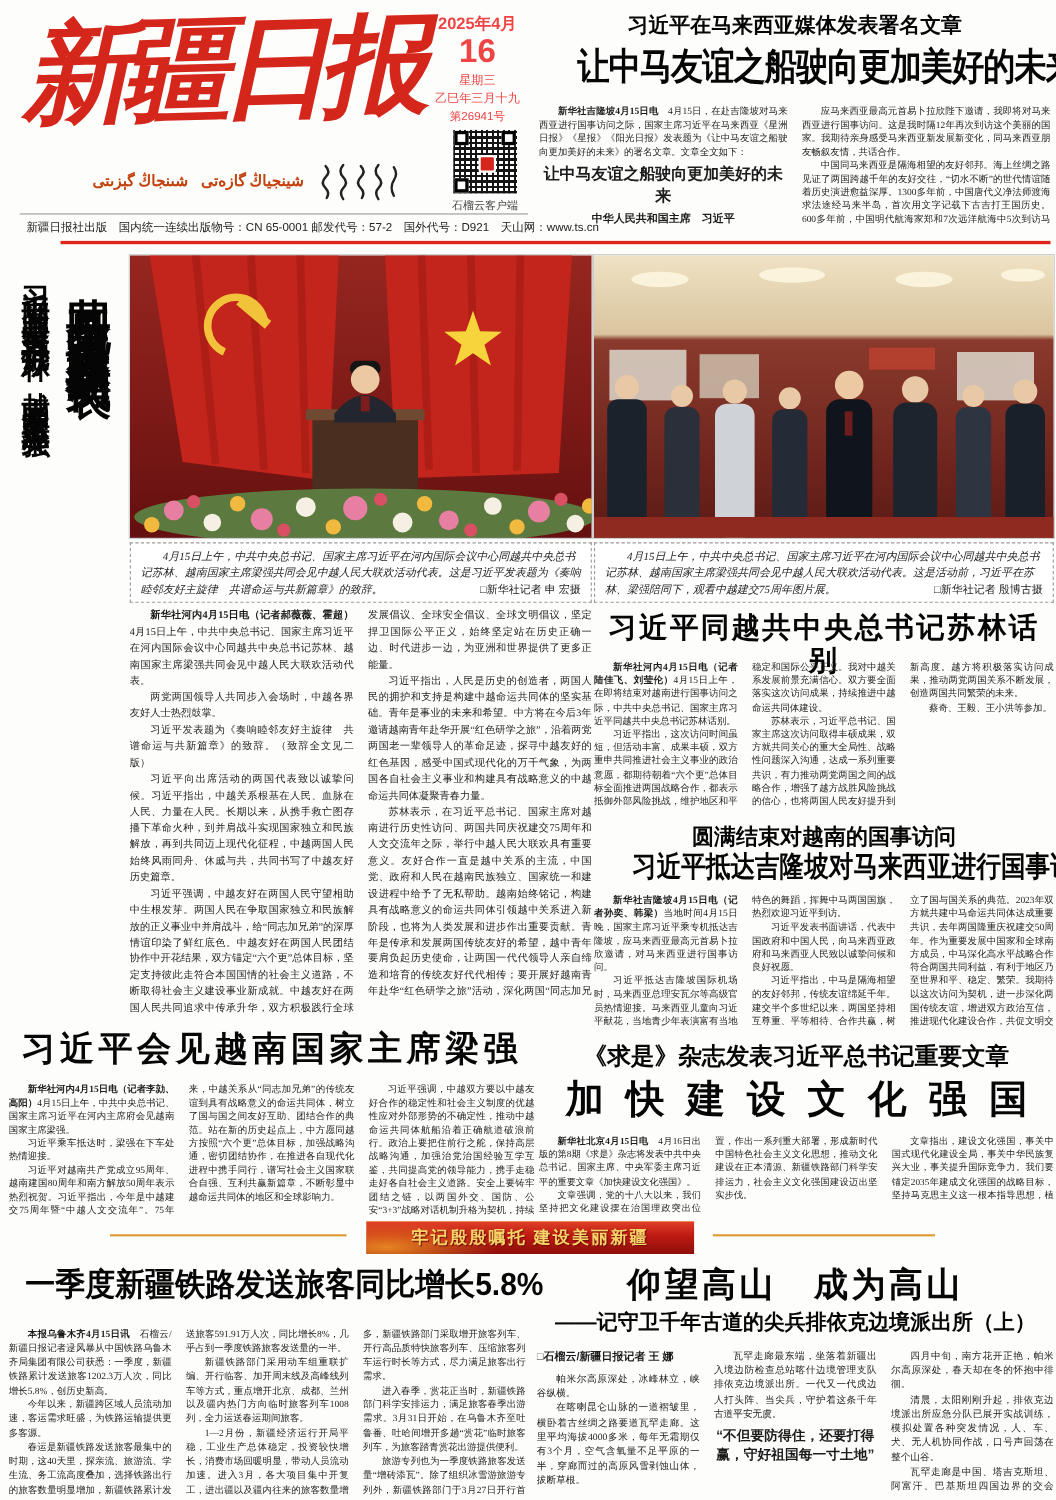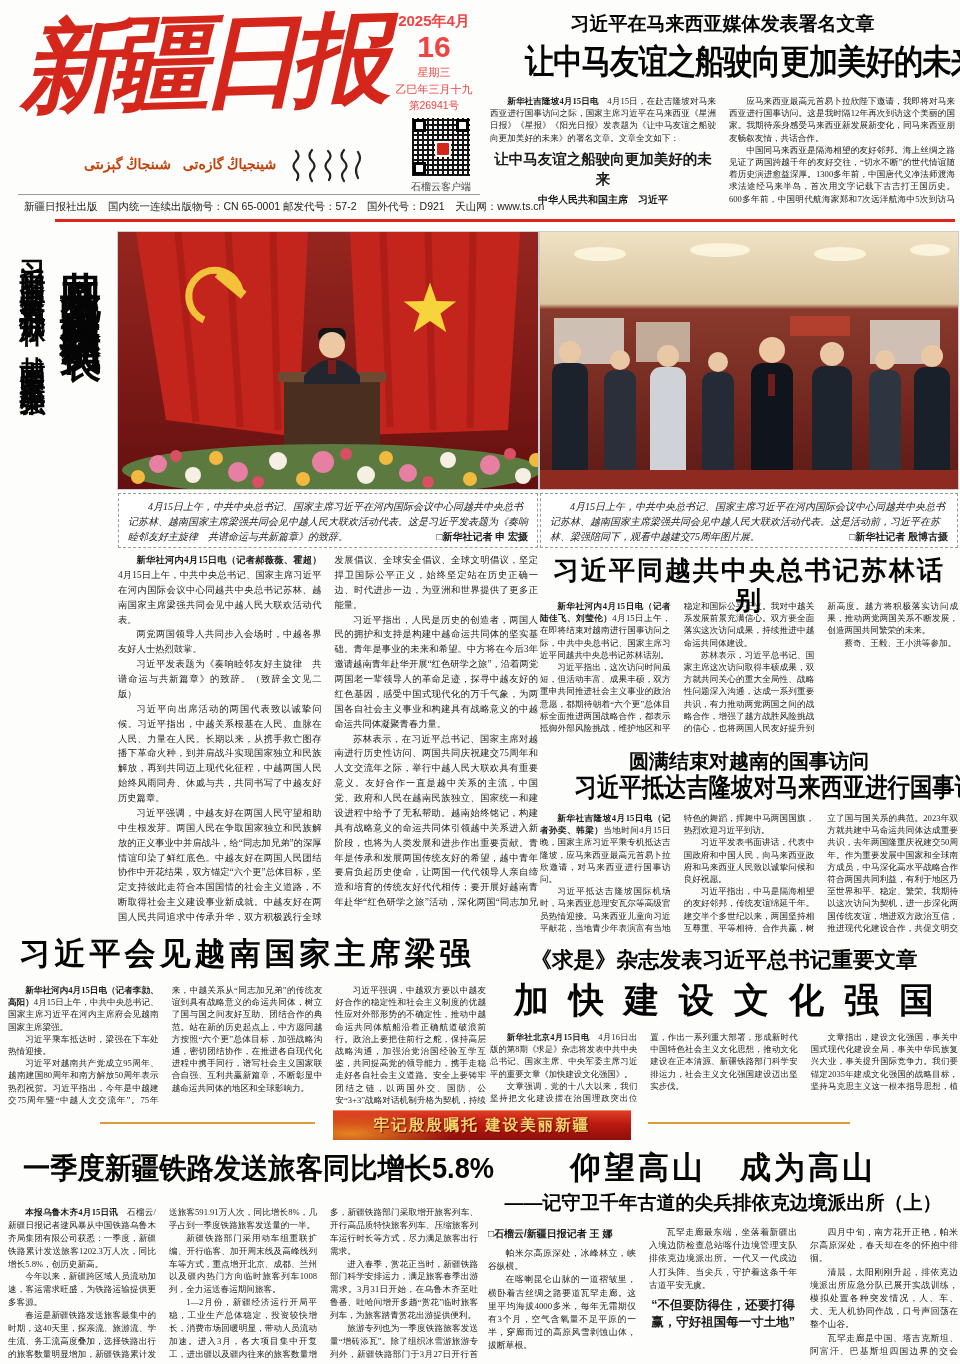--- a/index.html
+++ b/index.html
@@ -42,28 +42,28 @@
   p.subhead{text-indent:0;text-align:center;font-weight:bold;font-size:12.5px;line-height:1.4;
             font-family:"Liberation Sans",sans-serif;margin:5px 0;}
   p.byline{text-indent:0;font-weight:bold;font-size:10px;font-family:"Liberation Sans",sans-serif;margin-bottom:6px;}
   
   .vert{writing-mode:vertical-rl;font-family:"Liberation Sans",sans-serif;font-weight:bold;color:#050505;}
   
   .photo{outline:1px solid #caccce;}
   .capbox{border:1px dashed #9a9a9a;padding:5px 9px 4px;font-size:10px;line-height:1.5;
           font-style:italic;color:#222;box-sizing:border-box;background:#fff;}
   .capbox p{margin:0;text-indent:2em;}
-  .credit{text-align:right;font-style:normal;font-weight:bold;font-family:"Liberation Sans",sans-serif;margin-top:-15px;}
+  .credit{text-align:right;font-style:normal;font-weight:normal;font-family:"Liberation Sans",sans-serif;margin-top:-15px;}
   
   #banner{left:333px;top:1110px;width:298px;height:30px;display:flex;align-items:center;justify-content:center;
           background:linear-gradient(180deg,#e14129 0%,#bd1a12 45%,#8f0e0b 100%);
           box-shadow:inset 0 1px 0 rgba(255,200,120,.55);}
   #banner:before{content:"";position:absolute;left:0;top:0;width:120px;height:100%;
           background:radial-gradient(ellipse at 15% 80%,rgba(255,170,40,.75),rgba(255,170,40,0) 70%);}
-  #banner span{position:relative;font-family:Liberation Sans, sans-serif;font-weight:bold;font-size:15.5px;
+  #banner span{position:relative;font-family:Liberation Serif, serif;font-weight:bold;font-size:15.5px;
           color:#f7d469;letter-spacing:2px;text-shadow:1px 1px 1px #6d0a06;}
   .gold-line{height:2px;background:#dd9b36;}
   .squeeze{display:inline-block;transform:scaleX(.86);transform-origin:center;white-space:nowrap;}
 </style>
 </head>
 <body>
 
 <div id="page">
 
   <div class="abs" id="mast-title">新疆日报</div>

